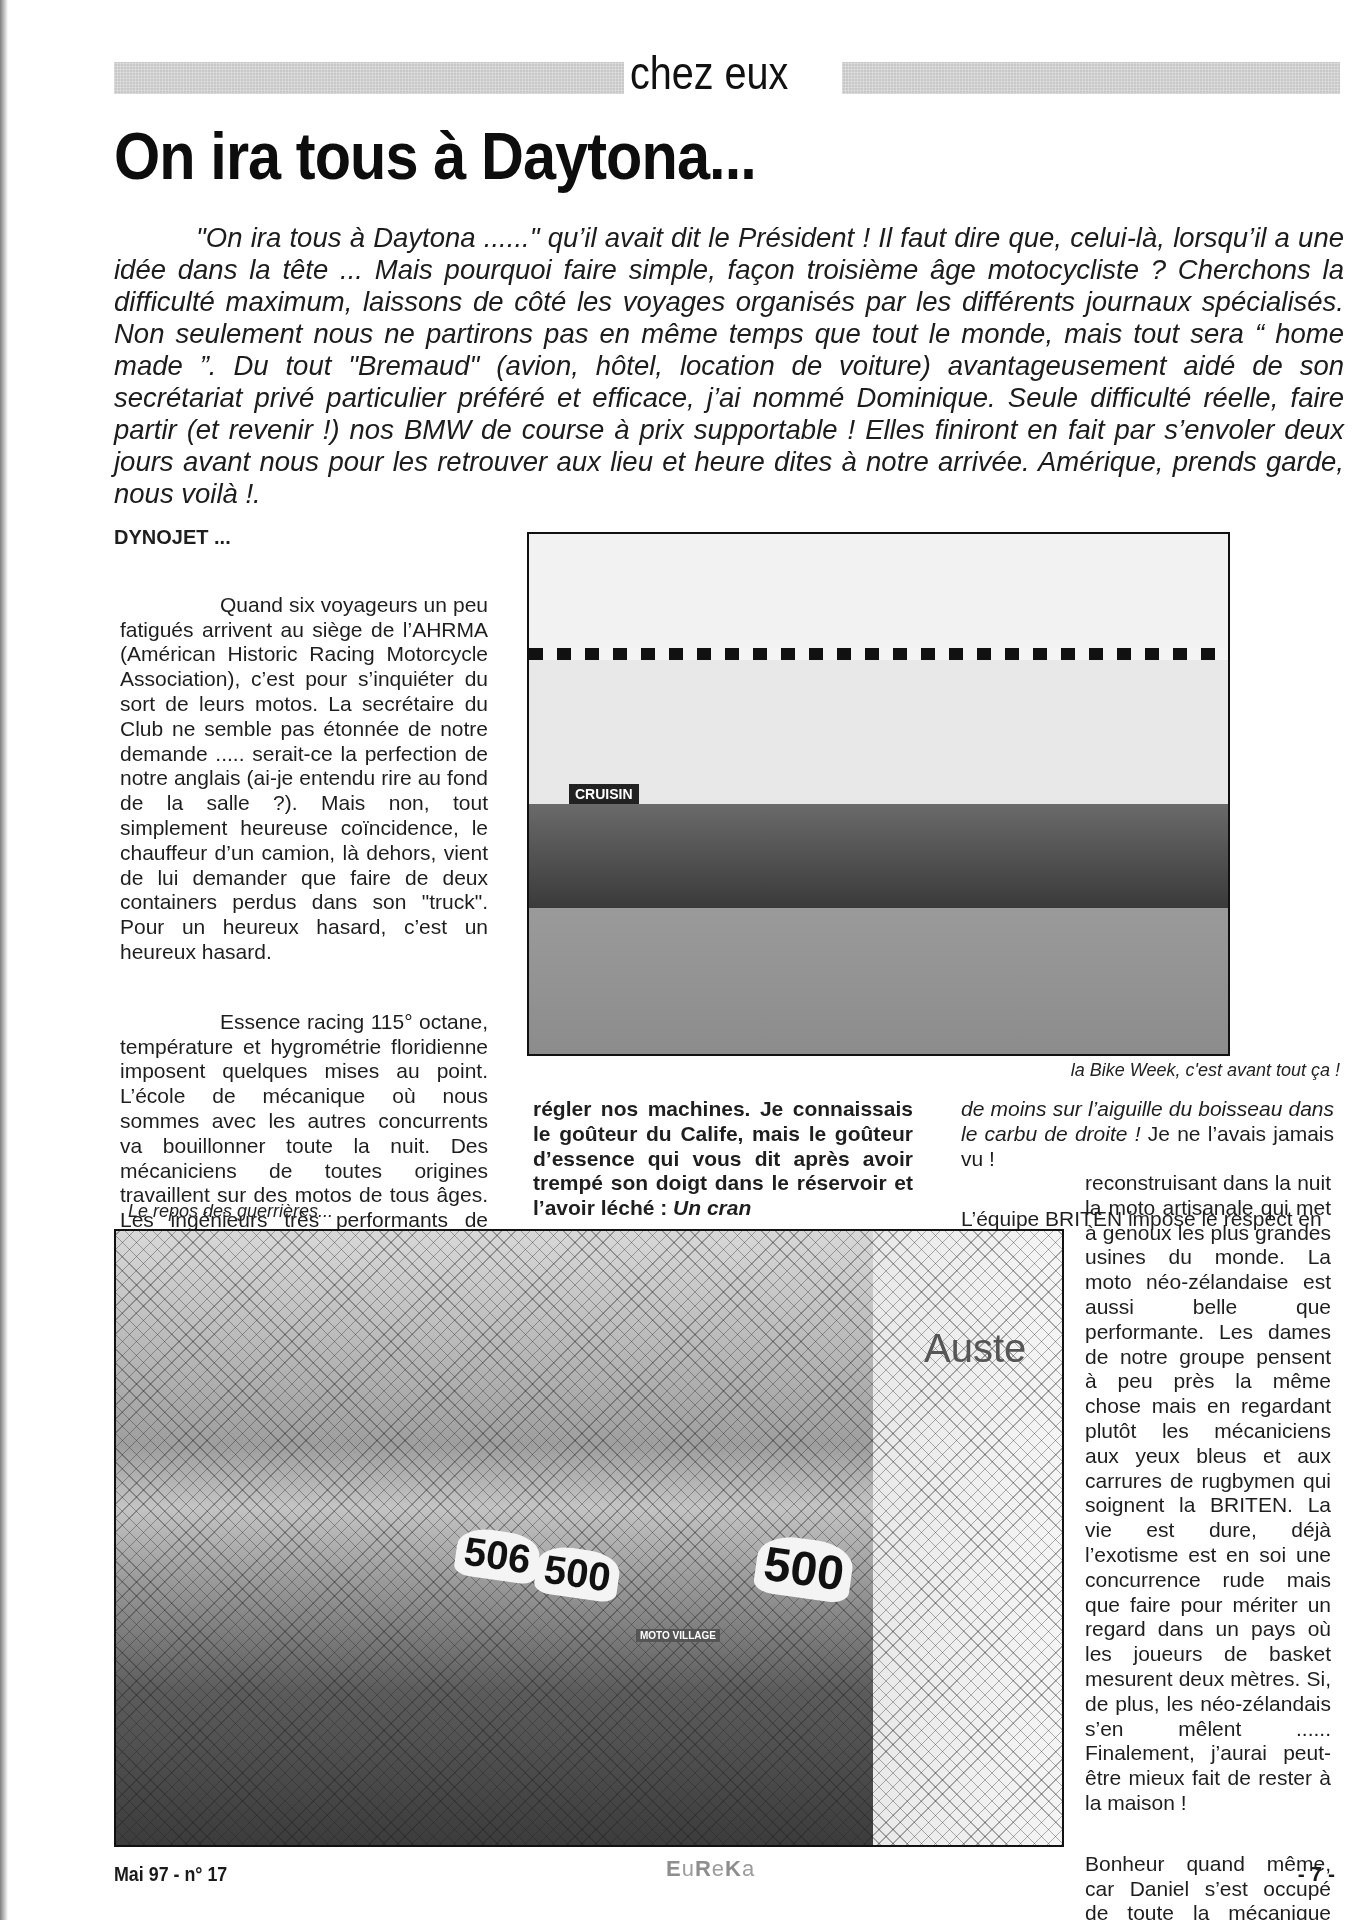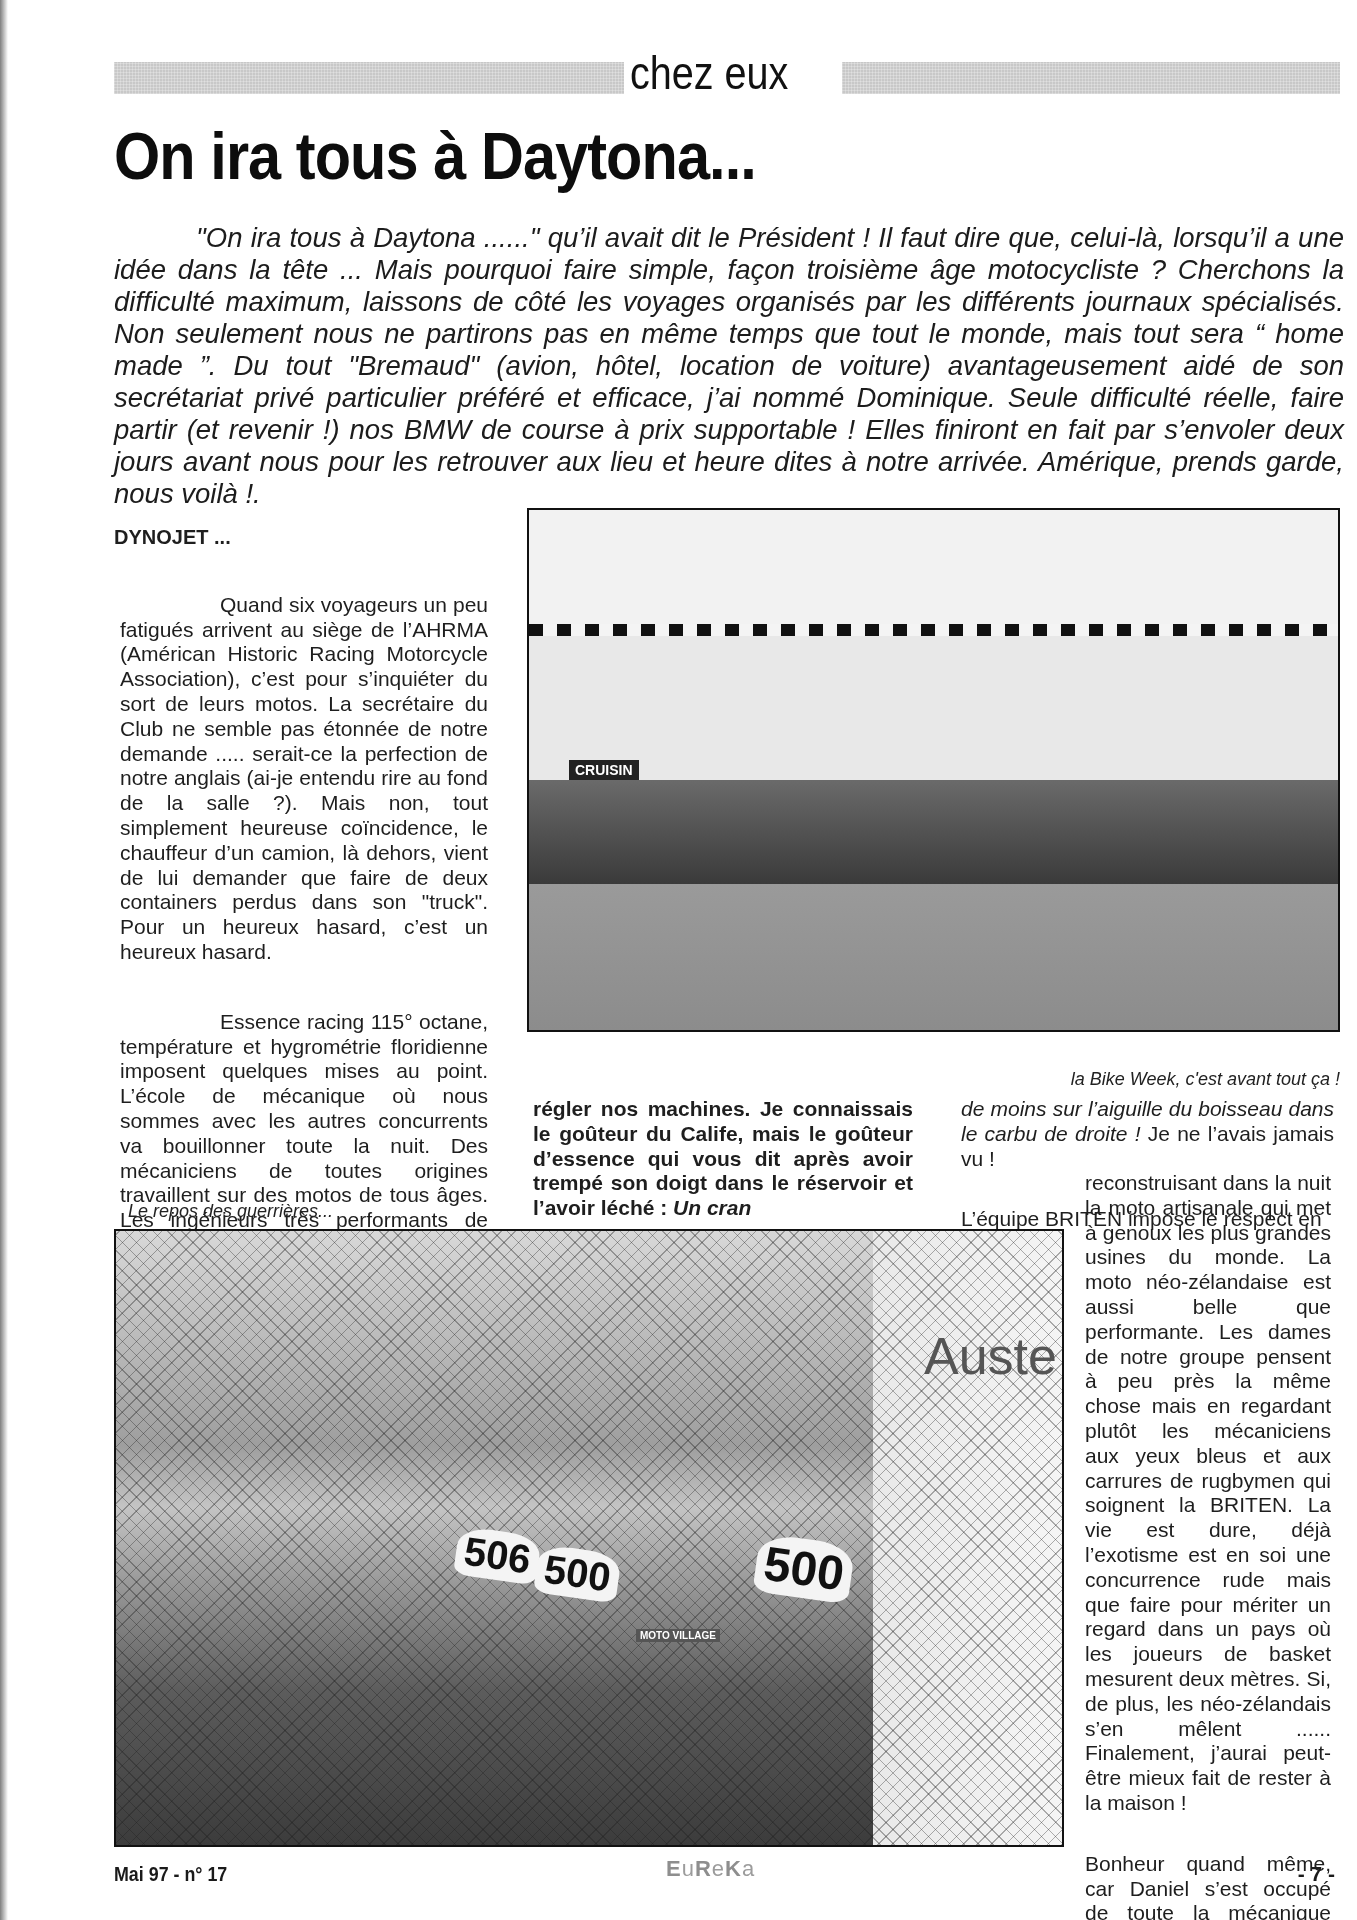--- a/index.html
+++ b/index.html
@@ -27,36 +27,36 @@
   .intro .indent { display: inline-block; width: 82px; }
 
   .col { font-size: 21px; line-height: 24.8px; text-align: justify; color: #1e1e1e; }
   .col p { margin: 6px; }
   .col .indent { display: inline-block; width: 100px; }
   .col-left { left: 114px; top: 525px; width: 380px; }
   .col-left .heading { font-weight: bold; font-size: 20px; margin-bottom: 43px; }
   .col-left .gap { height: 33px; }
 
   .photo { background: #8a8a8a; border: 2px solid #111; box-sizing: border-box; overflow: hidden; }
-  .photo-top { left: 527px; top: 508px; width: 813px; height: 524px;
+  .photo-top { left: 527px; top: 532px; width: 703px; height: 524px;
     background:
       linear-gradient(to bottom, #f2f2f2 0%, #f2f2f2 22%, transparent 22%),
       repeating-linear-gradient(90deg, #111 0 14px, #f4f4f4 14px 28px) 0 112px / 100% 14px no-repeat,
       linear-gradient(to bottom, #e8e8e8 0%, #e8e8e8 52%, #6a6a6a 52%, #3a3a3a 72%, #9a9a9a 72%, #8c8c8c 100%); padding-left: 38px; }
   .photo-bottom { left: 114px; top: 1229px; width: 950px; height: 618px;
     background:
       repeating-linear-gradient(45deg, rgba(30,30,30,.35) 0 1px, transparent 1px 10px),
       repeating-linear-gradient(-45deg, rgba(30,30,30,.35) 0 1px, transparent 1px 10px),
       linear-gradient(to right, transparent 0%, transparent 80%, #e9e9e9 80%, #f5f5f5 100%),
       linear-gradient(to bottom, #d8d8d8 0%, #9e9e9e 35%, #c4c4c4 45%, #5c5c5c 75%, #3c3c3c 100%); }
   .photo-label { position: absolute; font-family: "Liberation Sans", sans-serif; font-weight: bold; color: #111; }
   .race-num { background: #f4f4f4; border-radius: 40% 40% 20% 20%; padding: 2px 8px; font-size: 40px; transform: rotate(8deg); }
 
   .caption { font-style: italic; font-size: 18px; color: #222; white-space: nowrap; }
-  .caption-top { right: 17px; top: 1060px; margin-top: 9px; }
+  .caption-top { right: 17px; top: 1060px; }
   .caption-bottom { left: 128px; top: 1201px; }
 
   .col-mid { left: 527px; top: 1091px; width: 392px; font-weight: bold; }
   .col-right { left: 955px; top: 1091px; width: 385px; }
   .col-right .gap { height: 24px; }
   .col-wrap { left: 1079px; top: 1165px; width: 258px; }
   .col-wrap .gap { height: 24px; }
 
   .footer-issue { left: 114px; top: 1862px; font-size: 21px; font-weight: bold; transform: scaleX(0.85); transform-origin: left top; white-space: nowrap; }
   .footer-logo { left: 666px; top: 1856px; font-size: 22px; font-weight: bold; letter-spacing: 1px; color: #8e8e8e; white-space: nowrap; }
@@ -105,18 +105,18 @@
   <div class="gap"></div>
   <p>Bonheur quand même, car Daniel s’est occupé de toute la mécanique pendant que</p>
 </div>
 
 <div class="abs caption caption-bottom">Le repos des guerrières...</div>
 <div class="abs photo photo-bottom">
   <span class="photo-label race-num" style="left:340px;top:300px;">506</span>
   <span class="photo-label race-num" style="left:420px;top:318px;">500</span>
   <span class="photo-label race-num" style="left:640px;top:308px;font-size:48px;">500</span>
   <span class="photo-label" style="left:520px;top:398px;font-size:10px;color:#fff;background:#555;padding:1px 4px;">MOTO VILLAGE</span>
-  <span class="photo-label" style="left:808px;top:95px;font-size:52px;font-weight:normal;color:#555;">Auste</span>
+  <span class="photo-label" style="left:808px;top:95px;font-size:40px;font-weight:normal;color:#555;">Auste</span>
 </div>
 
 <div class="abs footer-issue">Mai 97 - n° 17</div>
 <div class="abs footer-logo"><span>E</span><span class="lo">u</span><span>R</span><span class="lo">e</span><span>K</span><span class="lo">a</span></div>
 <div class="abs footer-page">- 7 -</div>
 
 </body></html>

